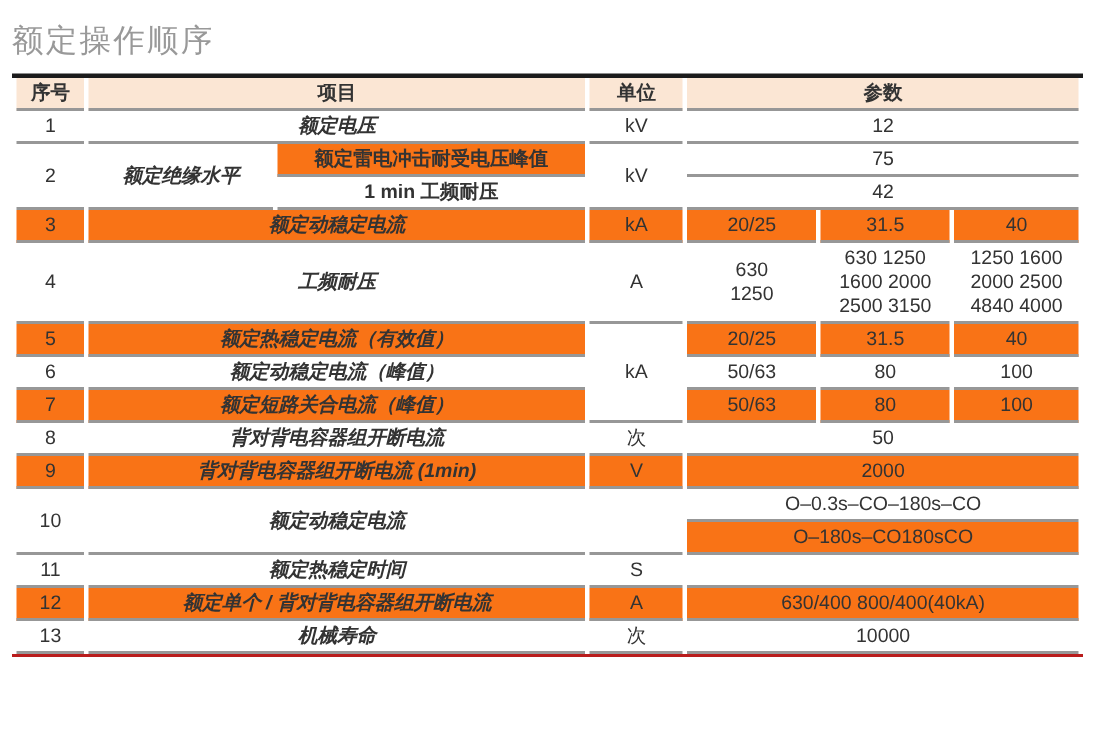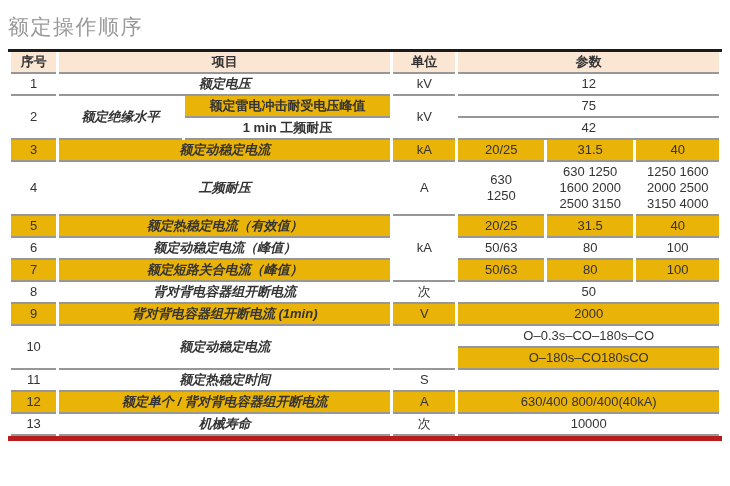--- a/index.html
+++ b/index.html
@@ -13,21 +13,21 @@
     margin: 13px 0 0 8px;
     font-size: 21px;
     letter-spacing: 1.5px;
     color: #999999;
     font-weight: normal;
   }
   .table-wrap {
     margin: 8px 8px 0 8px;
     width: 714px;
     border-top: 3px solid #1b1b1b;
-    border-bottom: 5px solid #b91c1c;
+    border-bottom: 2px solid #b91c1c;
   }
   table.spec {
     width: 714px;
     table-layout: fixed;
     border-collapse: separate;
     border-spacing: 3px 0;
   }
   table.spec td {
     height: 22px;
     padding: 1px 3px;
@@ -49,21 +49,21 @@
     text-align: left;
     padding-left: 10px;
     font-weight: bold;
     font-style: italic;
   }
   td.subitem {
     text-align: left;
     padding-left: 8px;
     font-weight: bold;
   }
-  td.gray { background: #eab308; }
+  td.gray { background: #f97316; }
   tr.tall td { height: 54px; }
 </style>
 </head>
 <body>
 
 <h1 class="page-title">额定操作顺序</h1>
 
 <div class="table-wrap">
   <table class="spec">
     <colgroup>
@@ -116,21 +116,21 @@
       <td>4</td>
       <td class="item" colspan="2">工频耐压</td>
       <td>A</td>
       <td>630
 1250</td>
       <td>630 1250
 1600 2000
 2500 3150</td>
       <td>1250 1600
 2000 2500
-3150 4000</td>
+4840 4000</td>
     </tr>
 
     <tr>
       <td class="gray">5</td>
       <td class="item gray" colspan="2">额定热稳定电流（有效值）</td>
       <td rowspan="3">kA</td>
       <td class="gray">20/25</td>
       <td class="gray">31.5</td>
       <td class="gray">40</td>
     </tr>

